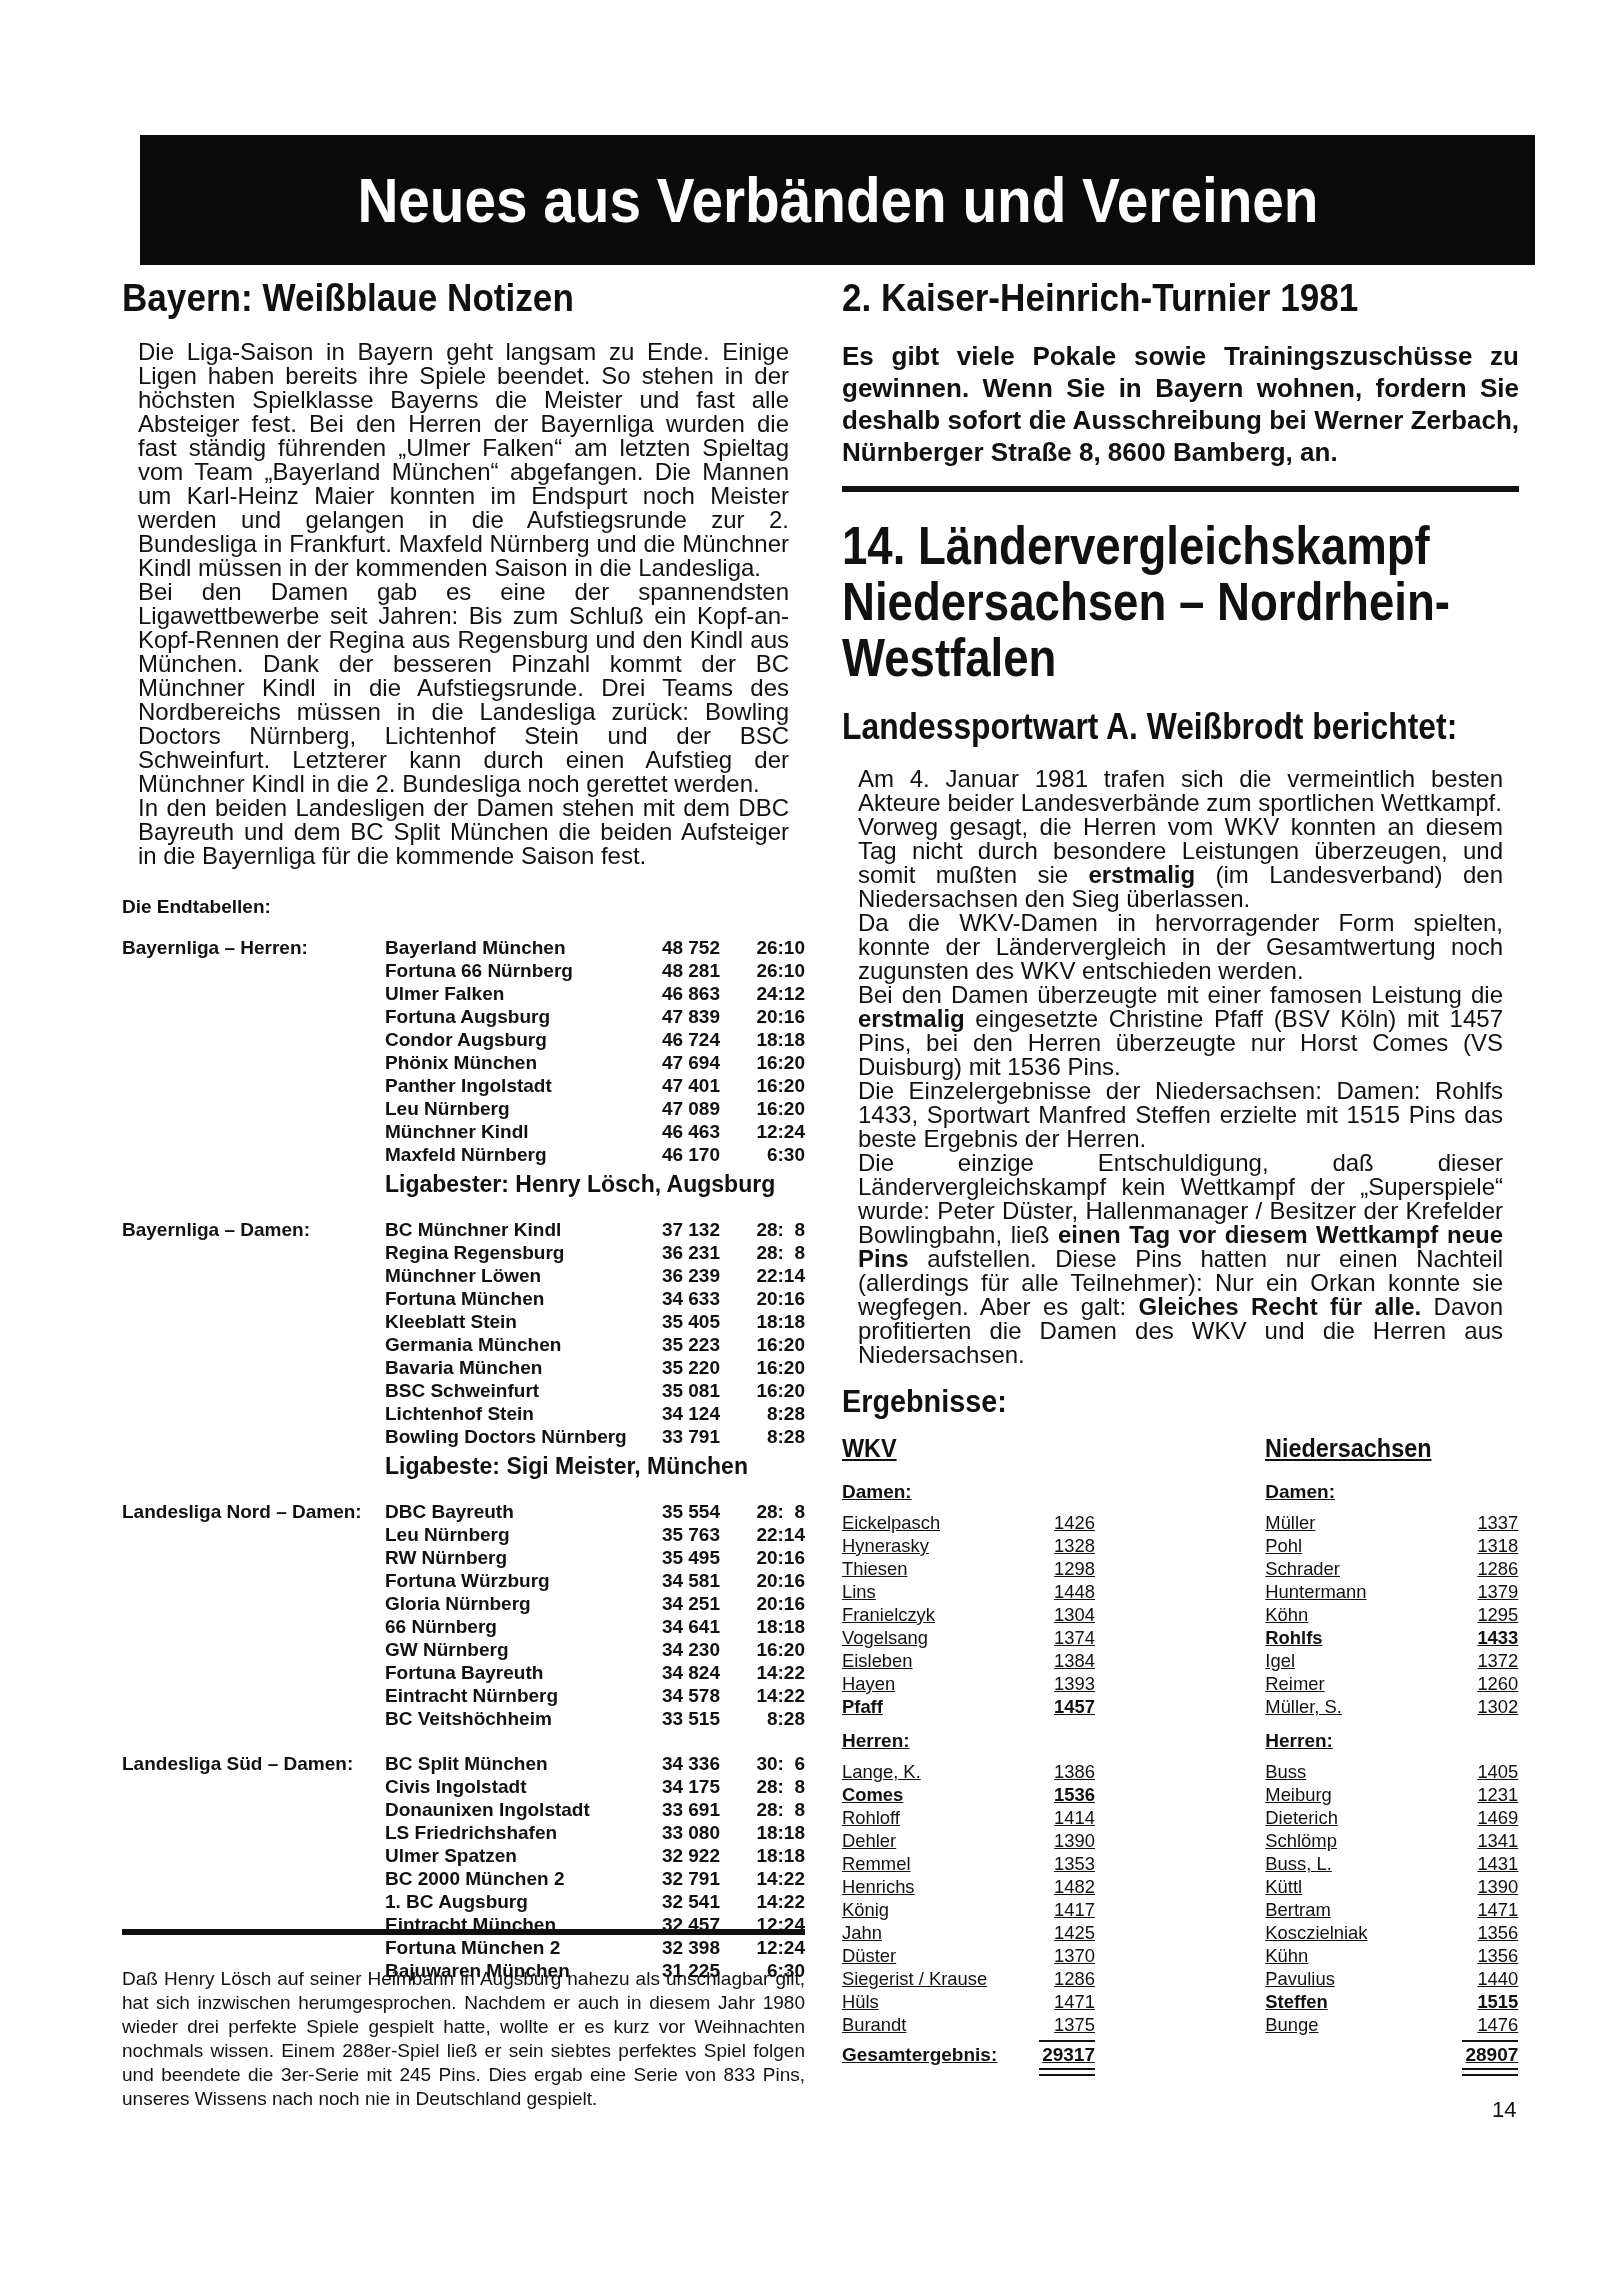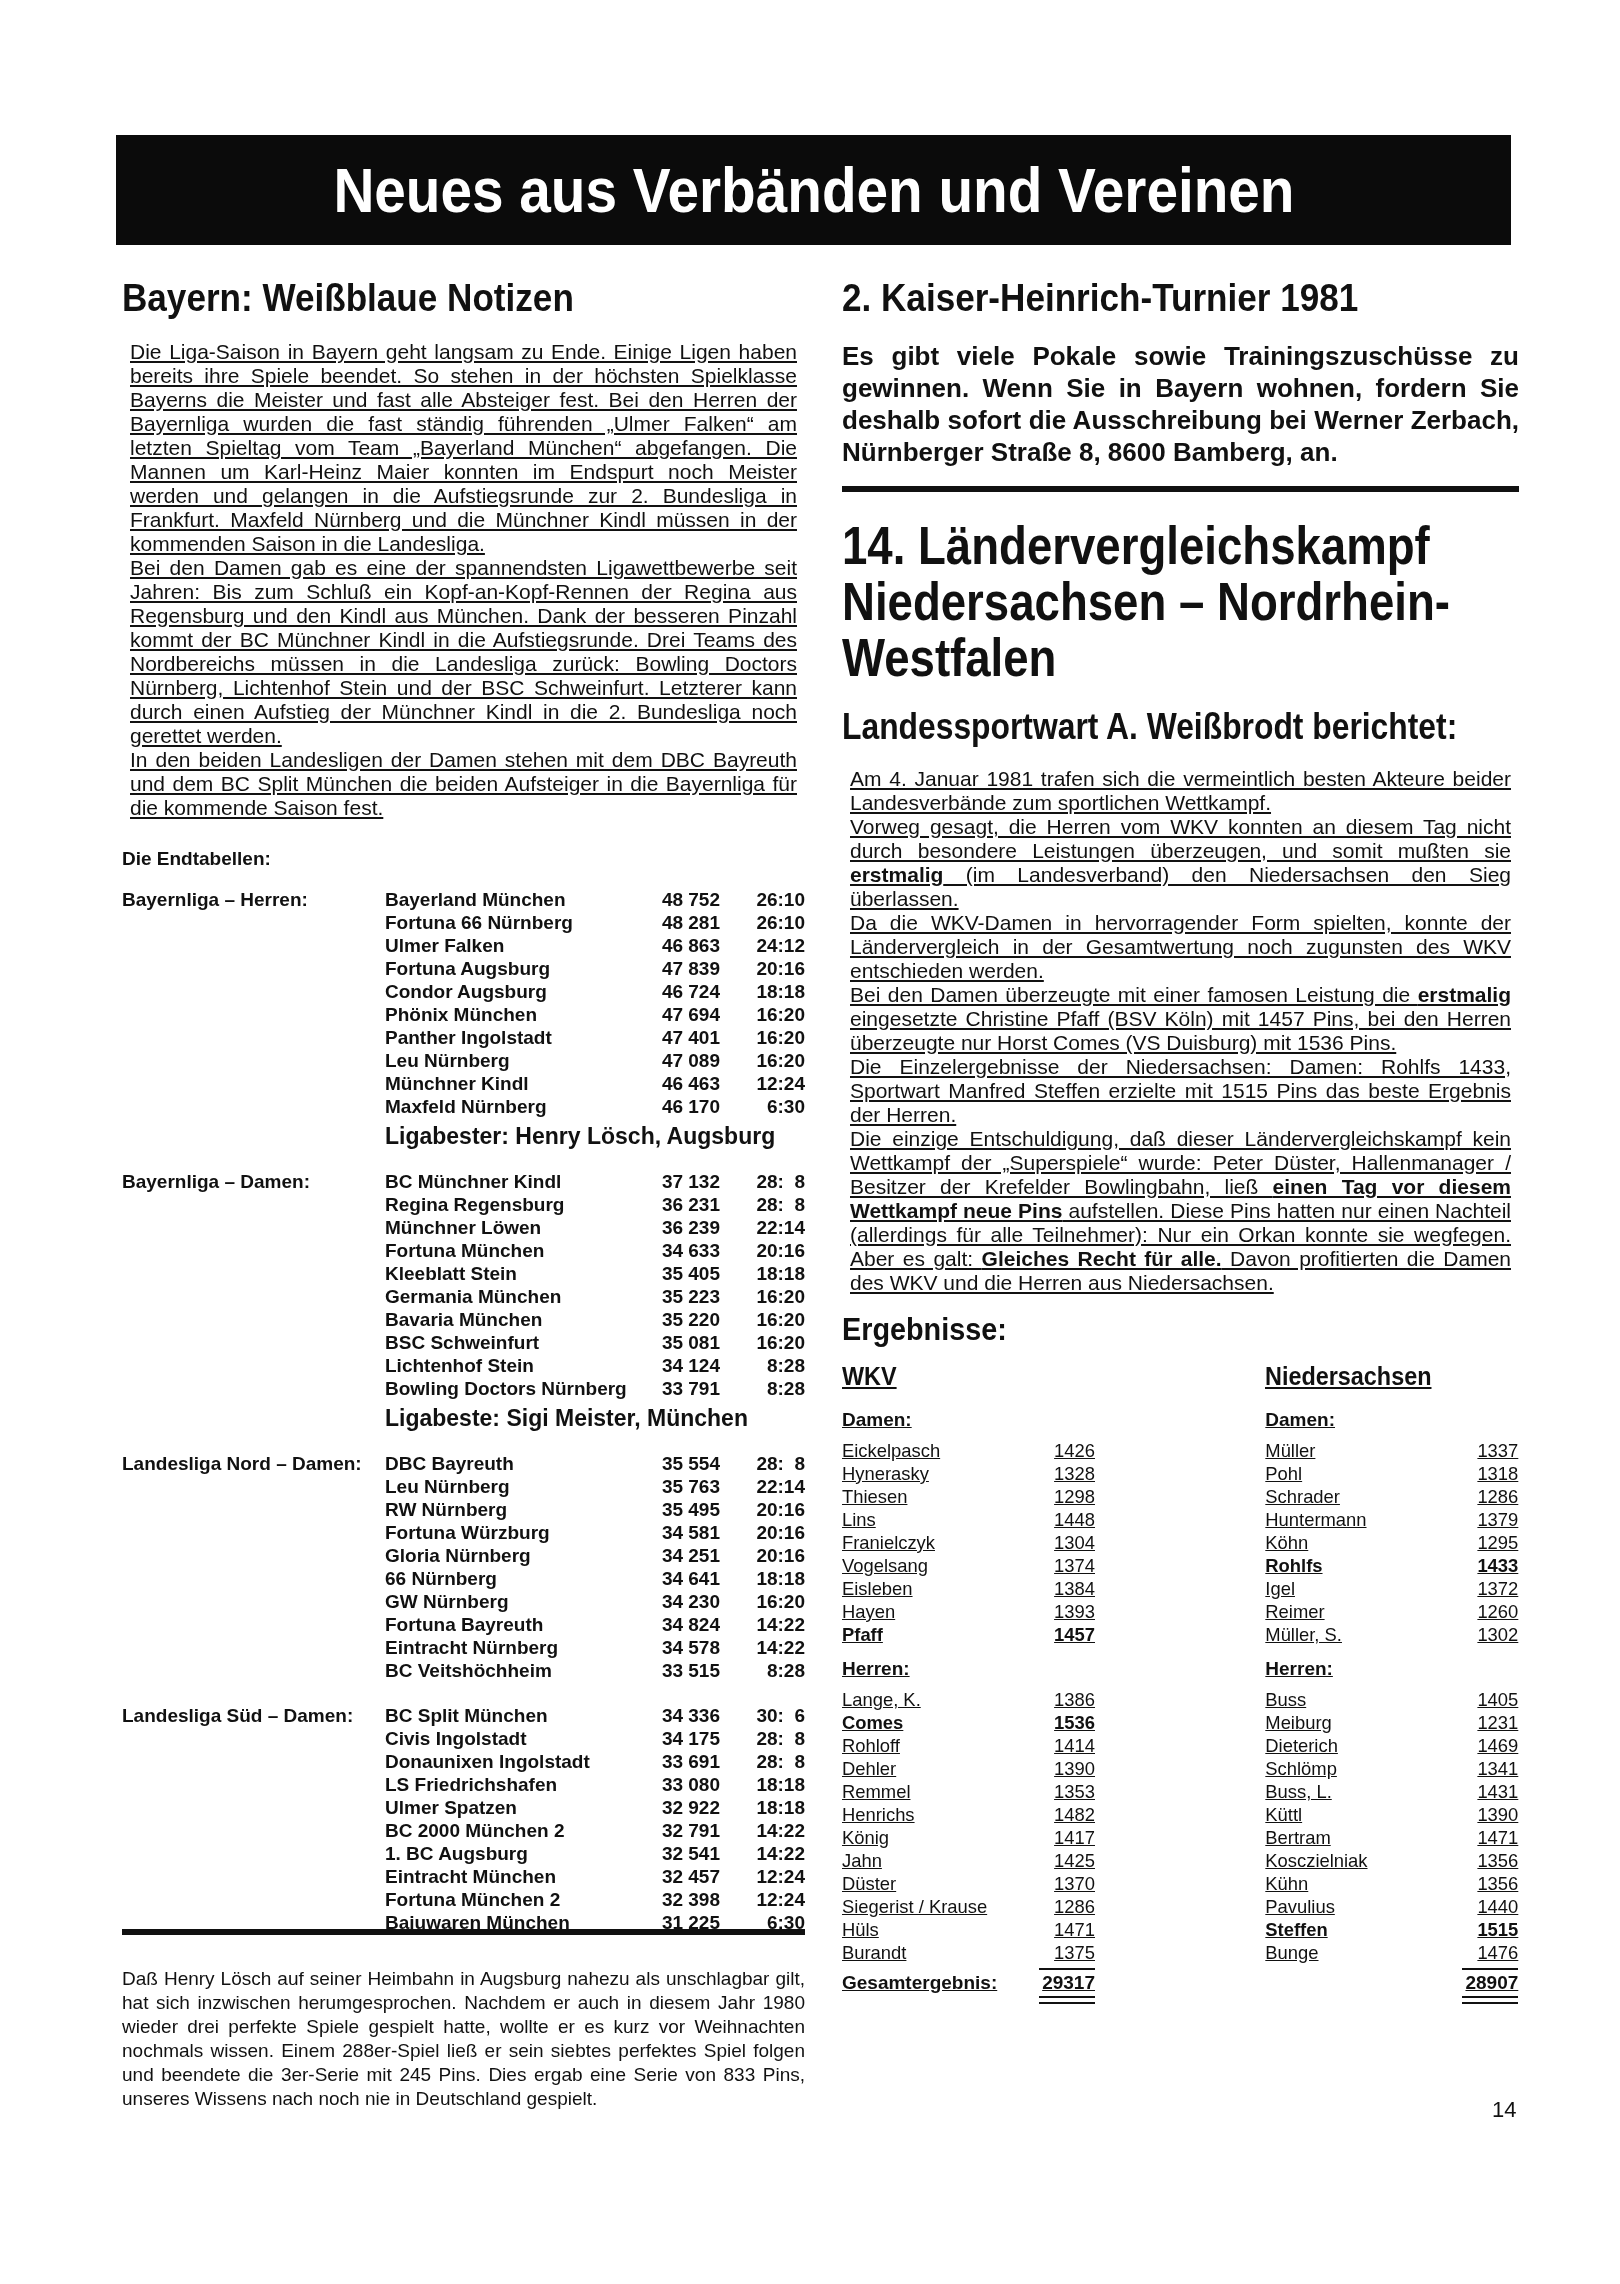--- a/index.html
+++ b/index.html
@@ -1,28 +1,28 @@
 <!DOCTYPE html>
 <html style="font-size:10.5px"><head>
 <meta charset="utf-8">
 <style>
   html, body { margin: 0; padding: 0; background: #ffffff; }
   body { width: 1621px; height: 2284px; position: relative; overflow: hidden; color: #111; font-family: "Liberation Sans", sans-serif; }
 
-  .banner { position: absolute; left: 116px; top: 135px; width: 1395px; height: 110px; background: #0b0b0b; display: flex; align-items: center; justify-content: center; }
+  .banner { position: absolute; left: 140px; top: 135px; width: 1395px; height: 130px; background: #0b0b0b; display: flex; align-items: center; justify-content: center; }
   .banner h1 { margin: 0; color: #fff; font-family: "Liberation Sans", sans-serif; font-weight: bold; font-size: 63px; letter-spacing: 0px; transform: scaleX(0.9); }
 
   .col-left { position: absolute; left: 122px; top: 276px; width: 683px; }
   .col-right { position: absolute; left: 842px; top: 276px; width: 677px; }
 
   .h2 { font-family: "Liberation Sans", sans-serif; font-weight: bold; font-size: 39px; margin: 0 0 20px 0; transform-origin: left; transform: scaleX(0.9); white-space: nowrap; }
   .h2-big { font-family: "Liberation Sans", sans-serif; font-weight: bold; font-size: 53px; line-height: 56px; margin: 0 0 20px 0; transform-origin: left; transform: scaleX(0.86); white-space: nowrap; }
   .h3 { font-family: "Liberation Sans", sans-serif; font-weight: bold; font-size: 37px; margin: 0 0 18.4px 0; transform-origin: left; transform: scaleX(0.86); white-space: nowrap; }
 
-  .body-text { font-size: 21px; line-height: 24px; text-align: justify; margin: 8px; text-decoration: underline; }
+  .body-text { font-size: 24px; line-height: 24px; text-align: justify; margin: 16px; }
   .body-text p { margin: 0; }
   .lead { font-weight: bold; font-size: 26px; line-height: 32px; text-align: justify; margin: 0; }
   .lead p { margin: 0; }
 
   .subhead { font-weight: bold; font-size: 19px; margin: 28px 0 18.4px 0; }
 
   .league { display: flex; margin-bottom: 22px; }
   .league-title { width: 263px; font-weight: bold; font-size: 19px; line-height: 23px; }
   .league-body { width: 420px; font-weight: bold; }
   .lrow { display: flex; font-size: 19px; line-height: 23px; }

